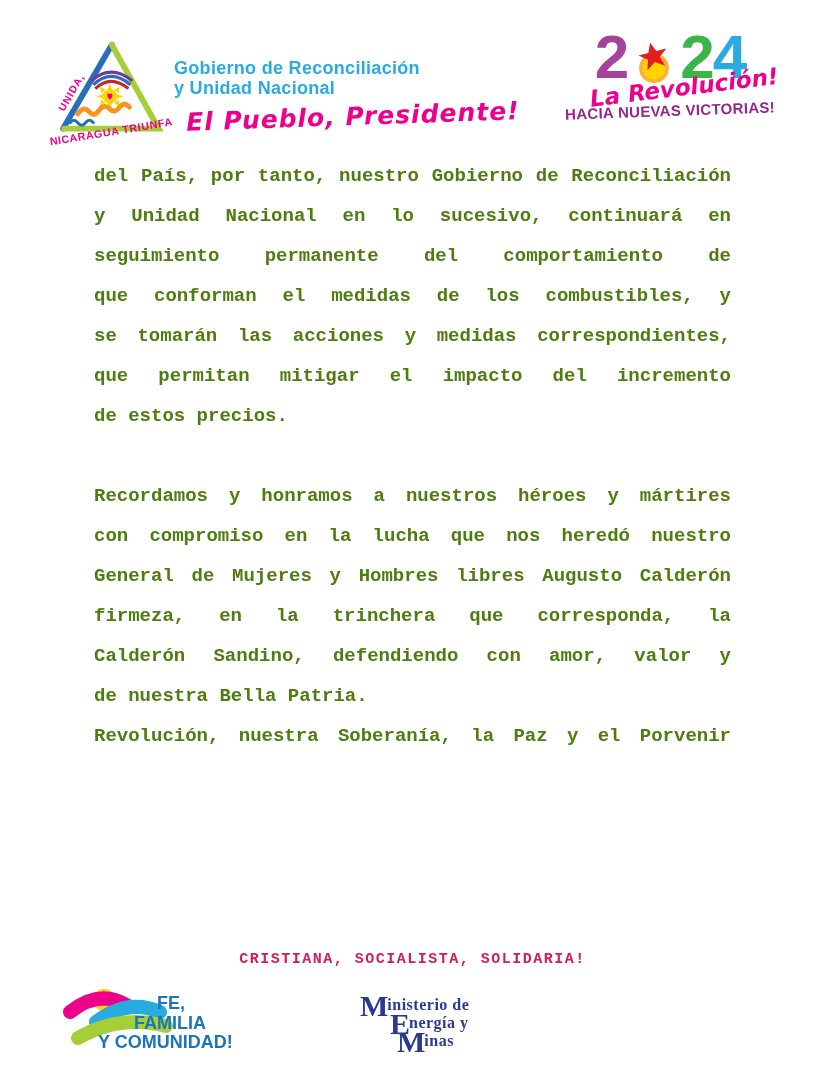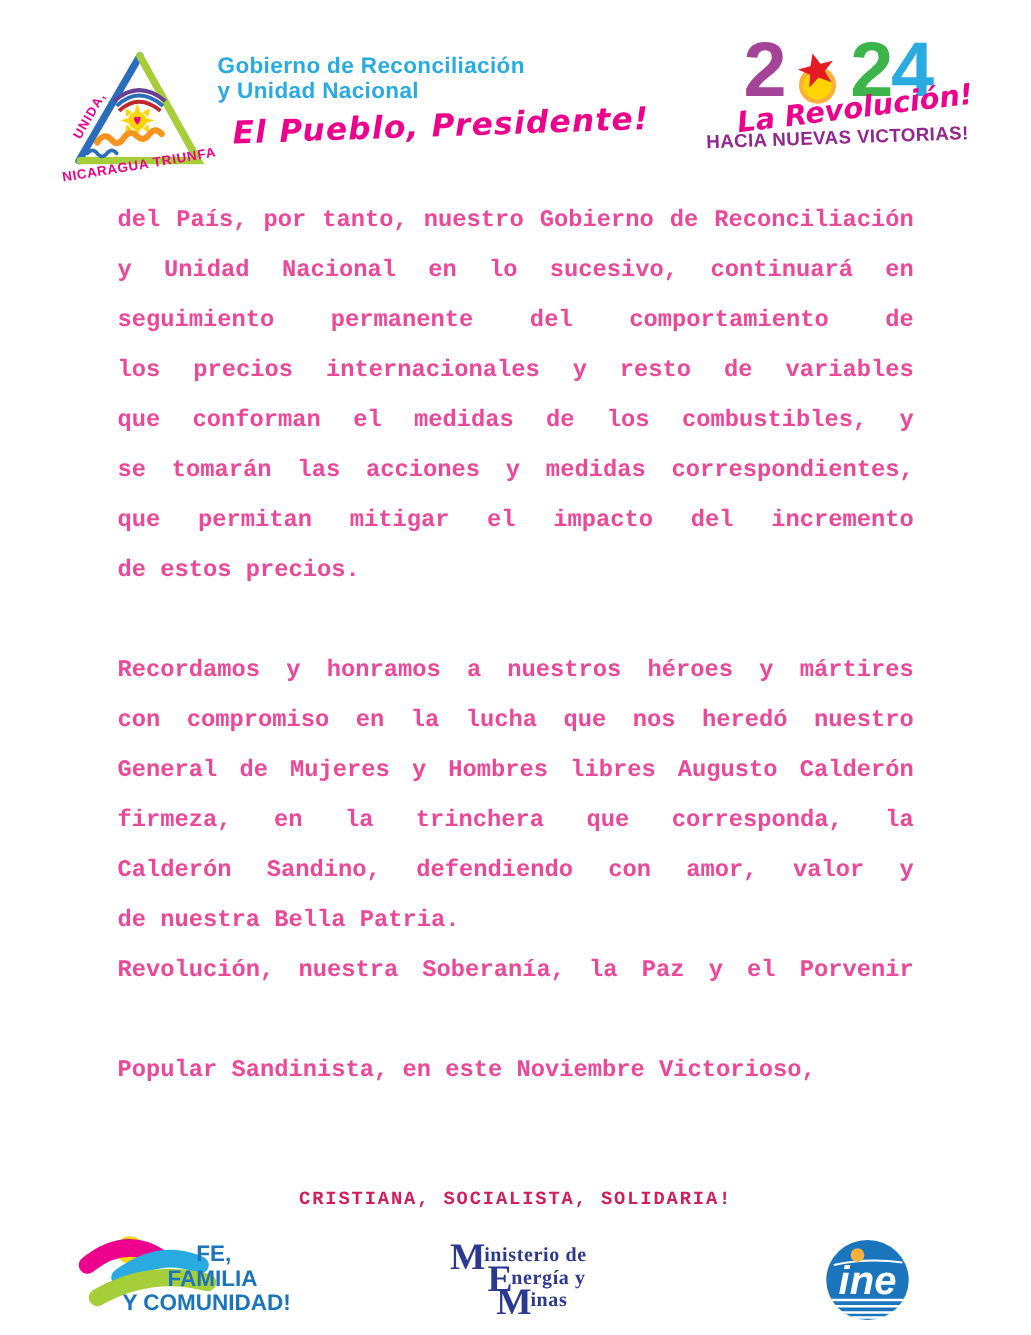--- a/index.html
+++ b/index.html
@@ -14,21 +14,21 @@
   }
 
   
   .header-left {
     position: absolute;
     left: 42px; top: 38px;
     display: flex;
     align-items: flex-start;
   }
   .emblem-svg { width: 128px; height: 112px; overflow: visible; }
-  .header-left-text { margin-left: 4px; margin-top: 4px; }
+  .header-left-text { margin-left: 4px; margin-top: 20px; }
   .gov-title {
     color: #29ABE2;
     font-family: "Liberation Sans", sans-serif;
     font-weight: bold;
     font-size: 18px;
     line-height: 20px;
     letter-spacing: 0.3px;
   }
   .gov-slogan {
     margin-top: 4px;
@@ -102,21 +102,21 @@
 
   
   .body-text {
     position: absolute;
     left: 94px; top: 156px;
     width: 637px;
     font-family: "Liberation Mono", monospace;
     font-weight: bold;
     font-size: 19px;
     line-height: 40px;
-    color: #ec4899;
+    color: #4d7c0f;
   }
   .paragraph { margin-bottom: 40px; }
   .line { text-align: justify; text-align-last: justify; white-space: nowrap; }
   .line.last { text-align-last: left; }
 
   
   .motto {
     position: absolute;
     left: 94px; top: 951px;
     width: 637px;
@@ -211,37 +211,35 @@
     </div>
     <div class="revolucion-line">La Revolución!</div>
     <div class="victorias-line">HACIA NUEVAS VICTORIAS!</div>
   </div>
 
   <div class="body-text">
       <div class="paragraph">
         <div class="line">del País, por tanto, nuestro Gobierno de Reconciliación</div>
         <div class="line">y Unidad Nacional en lo sucesivo, continuará en</div>
         <div class="line">seguimiento permanente del comportamiento de</div>
-        <div class="line">los precios internacionales y resto de variables</div>
         <div class="line">que conforman el medidas de los combustibles, y</div>
         <div class="line">se tomarán las acciones y medidas correspondientes,</div>
         <div class="line">que permitan mitigar el impacto del incremento</div>
         <div class="line last">de estos precios.</div>
       </div>
       <div class="paragraph">
         <div class="line">Recordamos y honramos a nuestros héroes y mártires</div>
         <div class="line">con compromiso en la lucha que nos heredó nuestro</div>
         <div class="line">General de Mujeres y Hombres libres Augusto Calderón</div>
         <div class="line">firmeza, en la trinchera que corresponda, la</div>
         <div class="line">Calderón Sandino, defendiendo con amor, valor y</div>
         <div class="line last">de nuestra Bella Patria.</div>
         <div class="line">Revolución, nuestra Soberanía, la Paz y el Porvenir</div>
       </div>
       <div class="paragraph">
-        <div class="line last">Popular Sandinista, en este Noviembre Victorioso,</div>
       </div>
     </div>
 
   <div class="motto">CRISTIANA, SOCIALISTA, SOLIDARIA!</div>
 
   <div class="ffc-logo">
     <svg class="ffc-svg" viewBox="0 0 205 78">
       <circle cx="42" cy="16" r="11" fill="#FFD400"></circle>
       <path d="M 8 28 Q 38 4 66 22" fill="none" stroke="#EC008C" stroke-width="14" stroke-linecap="round"></path>
       <path d="M 34 38 Q 66 14 98 28" fill="none" stroke="#29ABE2" stroke-width="14" stroke-linecap="round"></path>
@@ -257,23 +255,14 @@
       <span class="mem-big">M</span><span class="mem-small">inisterio de</span>
     </div>
     <div class="mem-row mem-row-2">
       <span class="mem-big">E</span><span class="mem-small">nergía y</span>
     </div>
     <div class="mem-row mem-row-3">
       <span class="mem-big">M</span><span class="mem-small">inas</span>
     </div>
   </div>
 
-  <div class="ine-logo">
-    <svg class="ine-svg" viewBox="0 0 70 68">
-      <ellipse cx="35" cy="34" rx="33" ry="32" fill="#1B75BC"></ellipse>
-      <path d="M 8 22 Q 35 16 63 20" fill="none" stroke="#ffffff" stroke-width="1.6"></path>
-      <text x="35" y="45" text-anchor="middle" fill="#ffffff" font-family="Liberation Sans, sans-serif" font-weight="bold" font-style="italic" font-size="32">ine</text>
-      <circle cx="27" cy="14" r="5.5" fill="#FBB03B"></circle>
-      <path d="M 6 50 H 64 M 9 55 H 61 M 14 60 H 56 M 22 64 H 48" stroke="#ffffff" stroke-width="2" fill="none"></path>
-    </svg>
-  </div>
 
 </div>
 
 </body></html>

